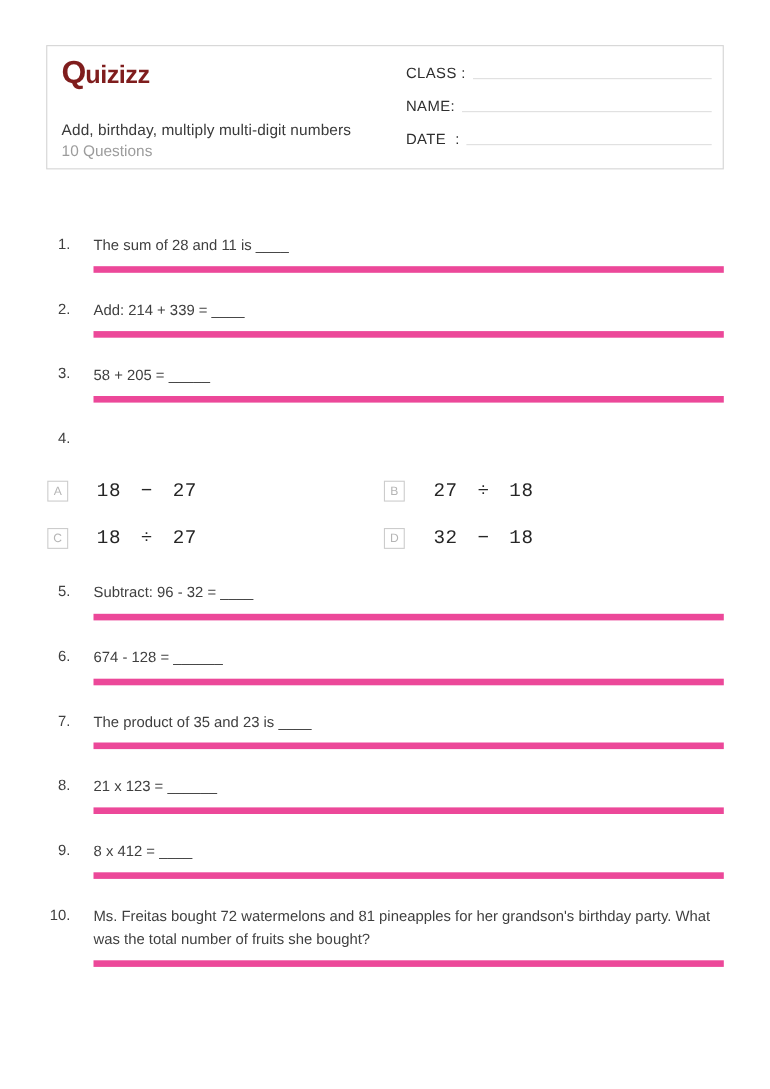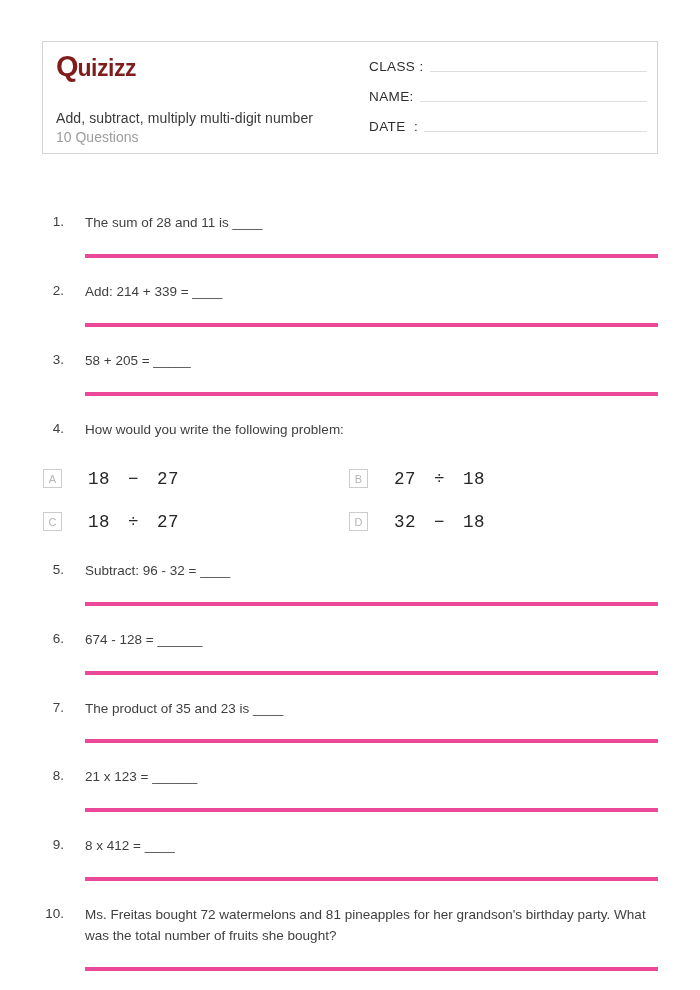--- a/index.html
+++ b/index.html
@@ -39,21 +39,21 @@
 
   
   .questions { position:absolute; left:42px; top:213px; width:616px; }
   .q-row { display:flex; align-items:flex-start; }
   .q-row.simple { margin-bottom:24px; }
   .q-num {
     width:22px; flex-shrink:0;
     text-align:right; font-size:13.5px; line-height:1.4; color:#3f3f3f;
   }
   .q-body { flex:1; margin-left:21px; font-size:13.5px; line-height:1.55; color:#3f3f3f; }
-  .q-underline { border-bottom:4px solid #ec4899; padding-bottom:20px; }
+  .q-underline { border-bottom:6px solid #ec4899; padding-bottom:8px; }
 
   
   .options-grid {
     display:grid; grid-template-columns:306px 1fr;
     row-gap:23px; margin:28px 0 29px 1px;
   }
   .option { display:flex; align-items:center; }
   .option-box {
     width:19px; height:19px; flex-shrink:0;
     border:1px solid #cccccc; color:#b5b5b5;
@@ -65,21 +65,21 @@
     font-size:17.5px; color:#262626; word-spacing:7px; letter-spacing:0.5px;
   }
 </style>
 </head>
 <body>
 
 <div class="header-box">
   <div class="logo">
     <span class="logo-q">Q</span><span class="logo-rest">uizizz</span>
   </div>
-  <div class="header-title">Add, subtract, multiply multi-digit number</div>
+  <div class="header-title">Add, birthday, multiply multi-digit numbers</div>
   <div class="header-subtitle">10 Questions</div>
 
   <div class="fields">
     <div class="field-row">
       <span class="field-label">CLASS :</span>
       <span class="field-line"></span>
     </div>
     <div class="field-row">
       <span class="field-label">NAME:</span>
       <span class="field-line"></span>
@@ -104,21 +104,20 @@
   </div>
 
   <div class="q-row simple">
     <div class="q-num">3.</div>
     <div class="q-body q-underline">58 + 205 = _____</div>
   </div>
 
   <div class="q-row">
     <div class="q-num">4.</div>
     <div class="q-body">
-      <div>How would you write the following problem:</div>
     </div>
   </div>
 
   <div class="options-grid">
     <div class="option">
       <span class="option-box">A</span>
       <span class="option-expr">18 − 27</span>
     </div>
     <div class="option">
       <span class="option-box">B</span>

